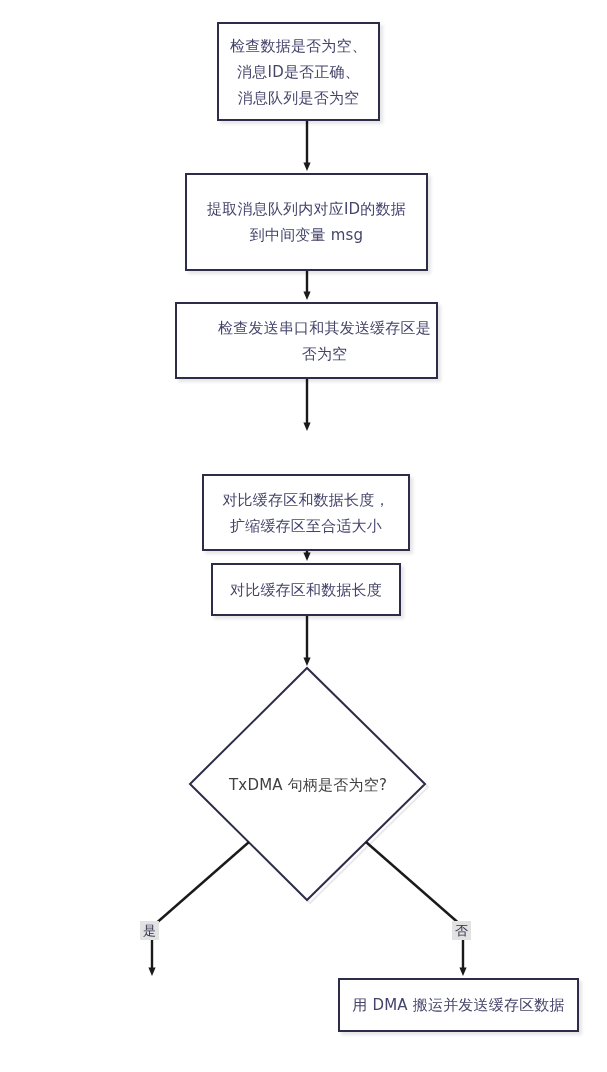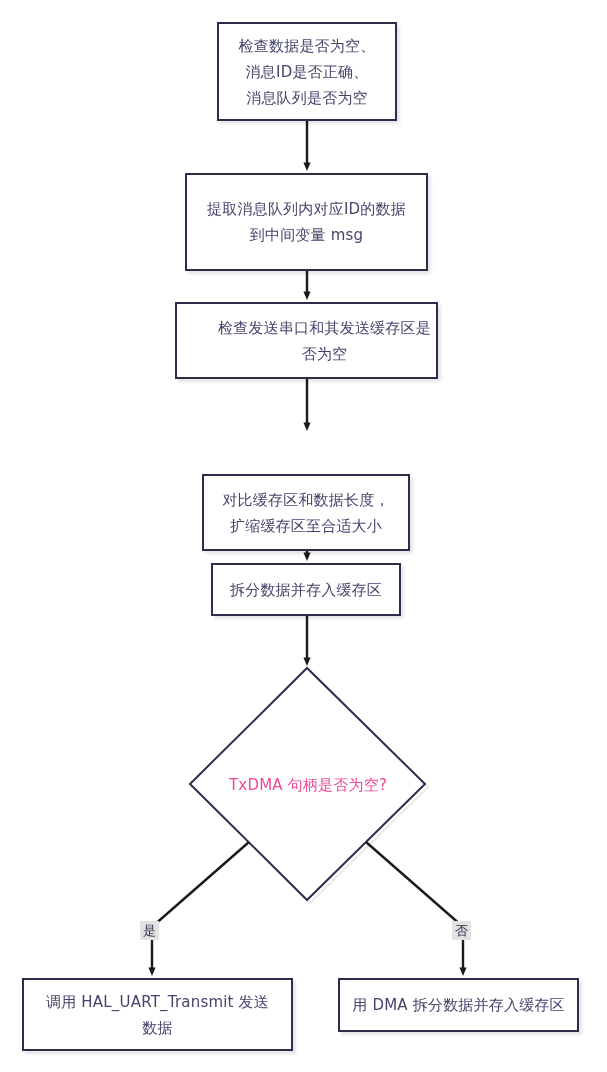--- a/index.html
+++ b/index.html
@@ -44,21 +44,21 @@
     box-shadow: 3px 3px 3px rgba(0,0,0,0.10);
   }
   .decision-node {
     background: transparent;
     border: none;
     box-shadow: none;
   }
   .decision-node .decision-label {
     position: relative;
     z-index: 4;
-    color: #ec4899;
+    color: #404040;
     font-size: 15px;
   }
   .edge-label {
     position: absolute;
     z-index: 5;
     background: #e2e2e2;
     color: #2d2d4a;
     font-size: 13px;
     line-height: 17px;
     padding: 1px 3px;
@@ -92,41 +92,39 @@
       <line x1="152" y1="940" x2="152" y2="972" marker-end="url(#arrowhead)"></line>
       <line x1="463" y1="940" x2="463" y2="972" marker-end="url(#arrowhead)"></line>
     </g>
 
     <g stroke="#1a1a1a" stroke-width="2.4" fill="none">
       <line x1="249" y1="842" x2="153" y2="926"></line>
       <line x1="366" y1="842" x2="462" y2="926"></line>
     </g>
   </svg>
 
-  <div class="node process-node" style="left:217px; top:22px; width:180px; height:99px;">检查数据是否为空、
+  <div class="node process-node" style="left:217px; top:22px; width:163px; height:99px;">检查数据是否为空、
 消息ID是否正确、
 消息队列是否为空</div>
 
   <div class="node process-node" style="left:185px; top:173px; width:243px; height:98px;">提取消息队列内对应ID的数据
 到中间变量 msg</div>
 
   <div class="node process-node" style="left:175px; top:302px; width:263px; height:77px;padding-left:36px;">检查发送串口和其发送缓存区是
 否为空</div>
 
   <div class="node process-node" style="left:202px; top:433px; width:208px; height:77px;margin-top:41px;">对比缓存区和数据长度，
 扩缩缓存区至合适大小</div>
 
-  <div class="node process-node" style="left:211px; top:563px; width:190px; height:53px;">拆分数据并存入缓存区</div>
+  <div class="node process-node" style="left:211px; top:563px; width:190px; height:53px;">对比缓存区和数据长度</div>
 
   <div class="node decision-node" style="left:190px; top:668px; width:236px; height:233px;">
     <span class="decision-label">TxDMA 句柄是否为空?</span>
   </div>
 
   <div class="edge-label" style="left:140px; top:921px;">是</div>
 
   <div class="edge-label" style="left:452px; top:921px;">否</div>
 
-  <div class="node process-node" style="left:22px; top:978px; width:271px; height:73px;">调用 HAL_UART_Transmit 发送
-数据</div>
 
-  <div class="node process-node" style="left:338px; top:978px; width:241px; height:54px;">用 DMA 拆分数据并存入缓存区</div>
+  <div class="node process-node" style="left:338px; top:978px; width:241px; height:54px;">用 DMA 搬运并发送缓存区数据</div>
 
 </div>
 
 </body></html>

